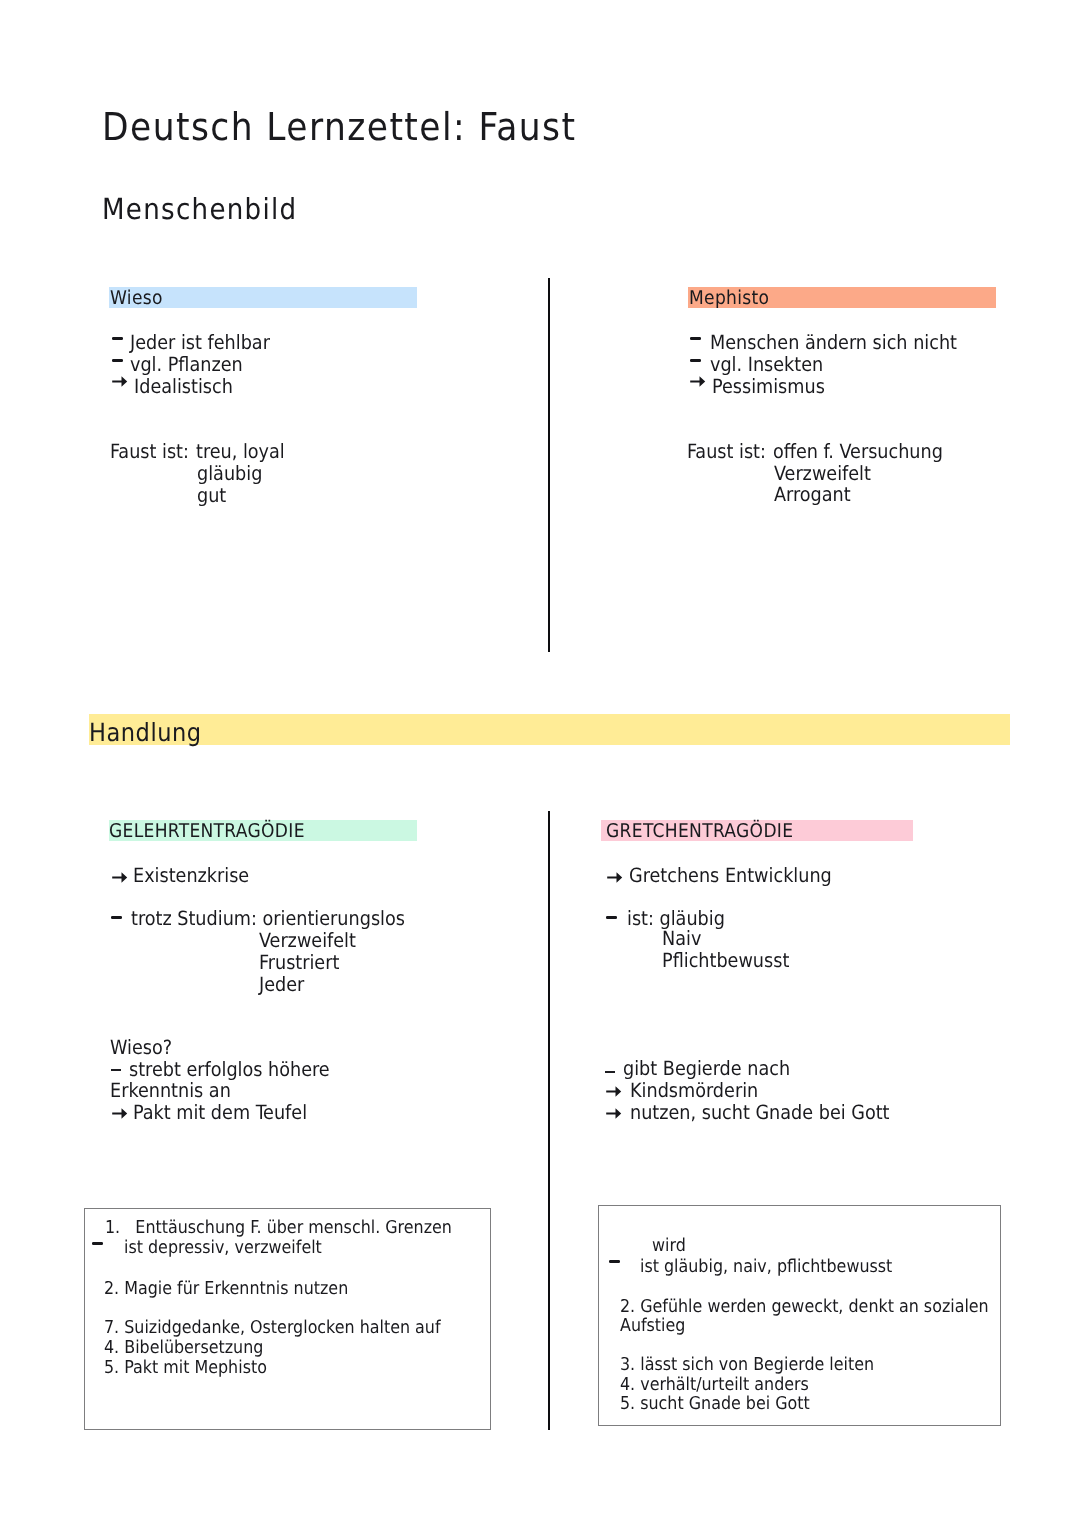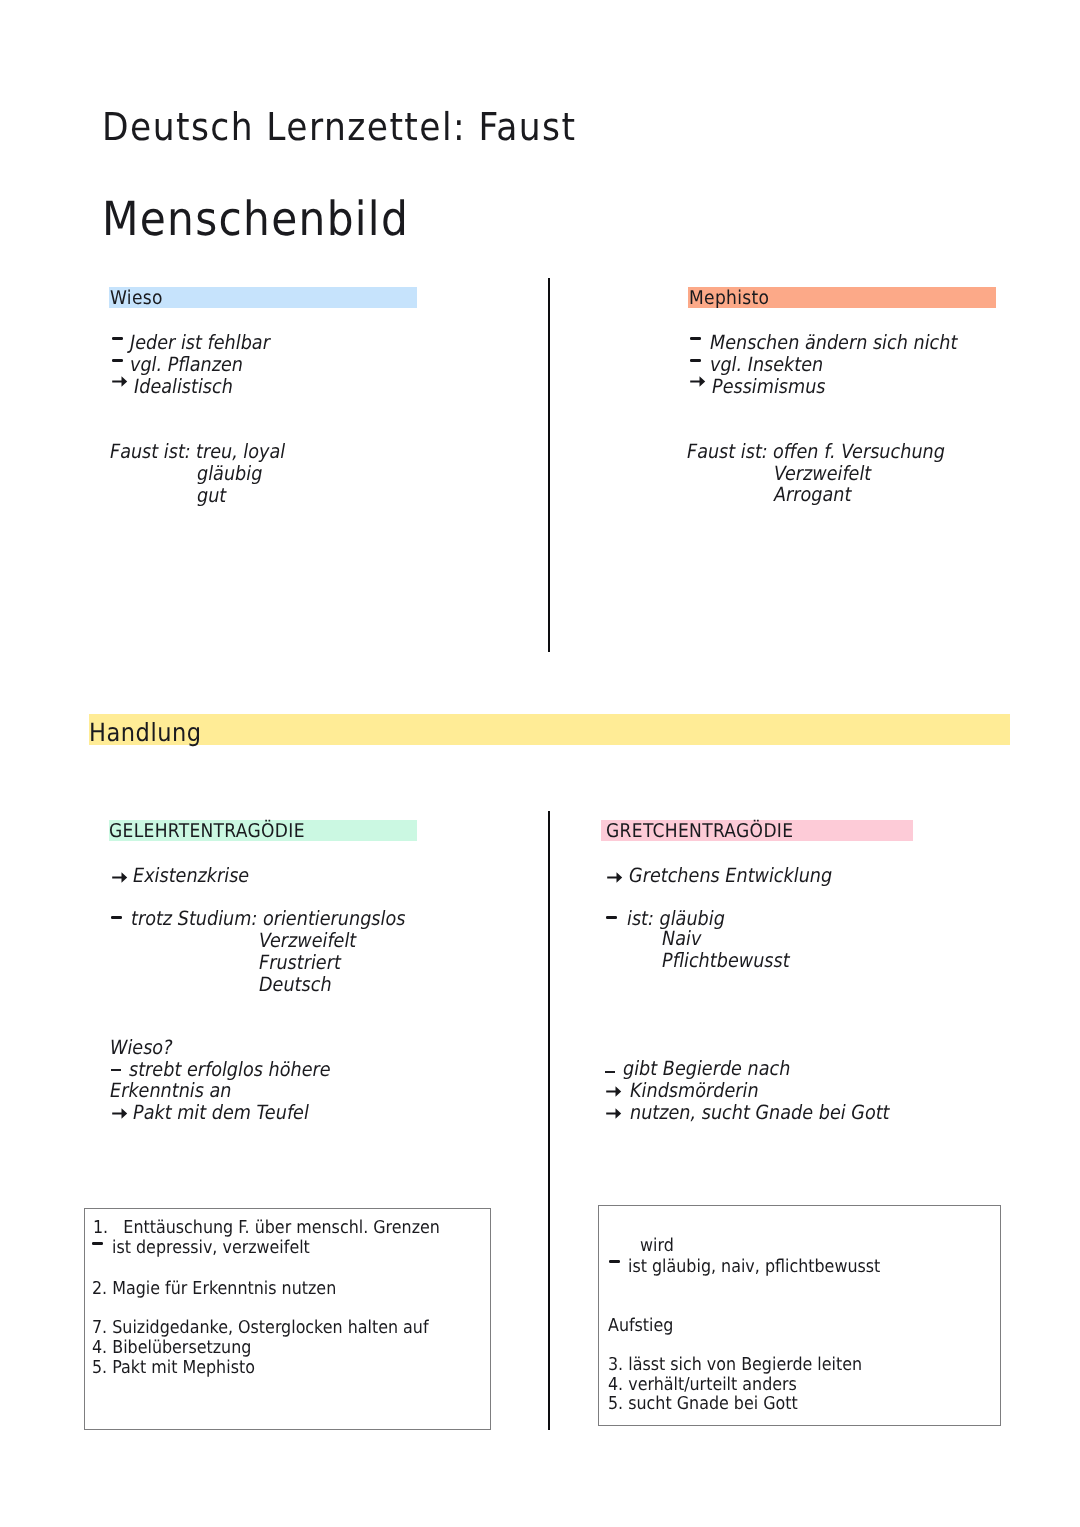--- a/index.html
+++ b/index.html
@@ -4,31 +4,31 @@
 <title>Deutsch Lernzettel: Faust</title>
 <style>
   html,body{margin:0;padding:0;}
   body{width:1080px;height:1527px;background:#ffffff;
        font-family:"DejaVu Sans",sans-serif;font-stretch:condensed;
        color:#1a1a1e;position:relative;overflow:hidden;
        -webkit-font-smoothing:antialiased;text-rendering:geometricPrecision;}
   .page{position:absolute;left:0;top:0;width:856px;height:1527px;transform:translateZ(0);}
   .abs{position:absolute;white-space:pre;}
   .title{font-size:38.3px;font-stretch:condensed;letter-spacing:1.45px;left:102px;top:105px;color:#1a1a1e;}
-  .subtitle{font-size:47px;font-stretch:condensed;letter-spacing:1.3px;left:102px;top:192px;color:#1a1a1e;}
+  .subtitle{font-size:29px;font-stretch:condensed;letter-spacing:1.3px;left:102px;top:192px;color:#1a1a1e;}
   .hlbar{position:absolute;}
   .hltext{position:absolute;font-size:19px;letter-spacing:0.32px;line-height:22px;color:#191a1e;white-space:pre;}
   .hlbig{position:absolute;font-size:25px;letter-spacing:0.55px;line-height:28px;color:#1a1a1f;white-space:pre;}
-  .line{position:absolute;font-size:19.6px;line-height:22px;color:#1a1a1e;white-space:pre;font-style:italic;}
+  .line{position:absolute;font-size:19.6px;line-height:22px;color:#1a1a1e;white-space:pre;}
   .dash{position:absolute;height:3px;width:11px;background:#16161a;border-radius:1.2px;}
   .tdash{position:absolute;height:2px;width:10px;background:#1d1d21;}
   .arrow{position:absolute;display:block;}
   .vline{position:absolute;width:2px;background:#0d0d10;}
   .box{position:absolute;border:1px solid #7d7d7f;background:#fff;box-sizing:border-box;}
-  .bline{position:absolute;font-size:17.7px;line-height:20px;color:#1a1a1e;white-space:pre;}
+  .bline{position:absolute;font-size:17.7px;line-height:20px;color:#1a1a1e;white-space:pre;margin-left:12px;}
 </style>
 </head>
 <body>
 
 <div class="page">
 
   <div class="abs title">Deutsch Lernzettel: Faust</div>
   <div class="abs subtitle">Menschenbild</div>
 
   <div class="hlbar" style="left:109px;top:287px;width:308px;height:21px;background:#c6e3fc"></div>
@@ -74,21 +74,21 @@
   <div class="hltext" style="left:109px;top:820px">GELEHRTENTRAGÖDIE</div>
 
   <svg class="arrow" width="16" height="12" viewBox="0 0 16 12" style="left:112px;top:872px">
       <path d="M0.2 4.4 H9.5 V0.2 L15.2 5.5 L9.5 10.8 V6.6 H0.2 Z" fill="#17171b"></path>
     </svg>
   <div class="line" style="left:133px;top:865px">Existenzkrise</div>
   <span class="dash" style="left:111px;top:916px"></span>
   <div class="line" style="left:131px;top:908px">trotz Studium: orientierungslos</div>
   <div class="line" style="left:259px;top:930px">Verzweifelt</div>
   <div class="line" style="left:259px;top:952px">Frustriert</div>
-  <div class="line" style="left:259px;top:974px">Deutsch</div>
+  <div class="line" style="left:259px;top:974px">Jeder</div>
 
   <div class="line" style="left:110px;top:1037px">Wieso?</div>
   <span class="tdash" style="left:111px;top:1069px"></span>
   <div class="line" style="left:129px;top:1059px">strebt erfolglos höhere</div>
   <div class="line" style="left:110px;top:1080px">Erkenntnis an</div>
   <svg class="arrow" width="16" height="12" viewBox="0 0 16 12" style="left:112px;top:1108px">
       <path d="M0.2 4.4 H9.5 V0.2 L15.2 5.5 L9.5 10.8 V6.6 H0.2 Z" fill="#17171b"></path>
     </svg>
   <div class="line" style="left:133px;top:1102px">Pakt mit dem Teufel</div>
 
@@ -123,18 +123,19 @@
   <div class="bline" style="left:112px;top:1238px">ist depressiv, verzweifelt</div>
   <div class="bline" style="left:92px;top:1279px">2. Magie für Erkenntnis nutzen</div>
   <div class="bline" style="left:92px;top:1318px">7. Suizidgedanke, Osterglocken halten auf</div>
   <div class="bline" style="left:92px;top:1338px">4. Bibelübersetzung</div>
   <div class="bline" style="left:92px;top:1358px">5. Pakt mit Mephisto</div>
 
   <div class="box" style="left:598px;top:1205px;width:403px;height:221px"></div>
   <div class="bline" style="left:640px;top:1236px">wird</div>
   <span class="dash" style="left:609px;top:1260px"></span>
   <div class="bline" style="left:628px;top:1257px">ist gläubig, naiv, pflichtbewusst</div>
+  <div class="bline" style="left:608px;top:1297px">2. Gefühle werden geweckt, denkt an sozialen</div>
   <div class="bline" style="left:608px;top:1316px">Aufstieg</div>
   <div class="bline" style="left:608px;top:1355px">3. lässt sich von Begierde leiten</div>
   <div class="bline" style="left:608px;top:1375px">4. verhält/urteilt anders</div>
   <div class="bline" style="left:608px;top:1394px">5. sucht Gnade bei Gott</div>
 
 </div>
 
 </body></html>

